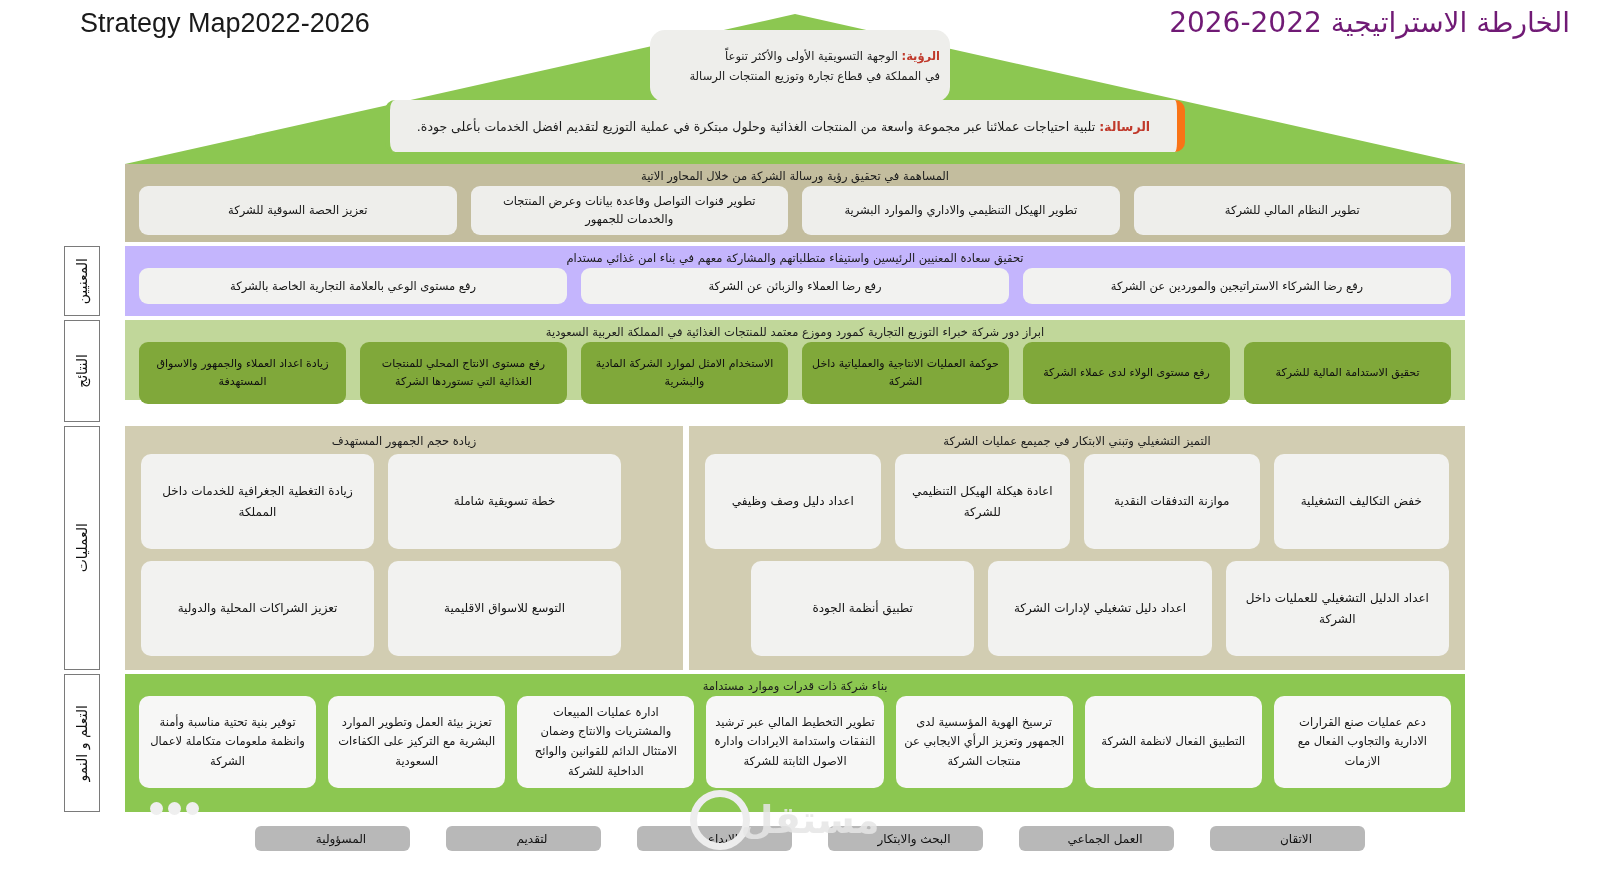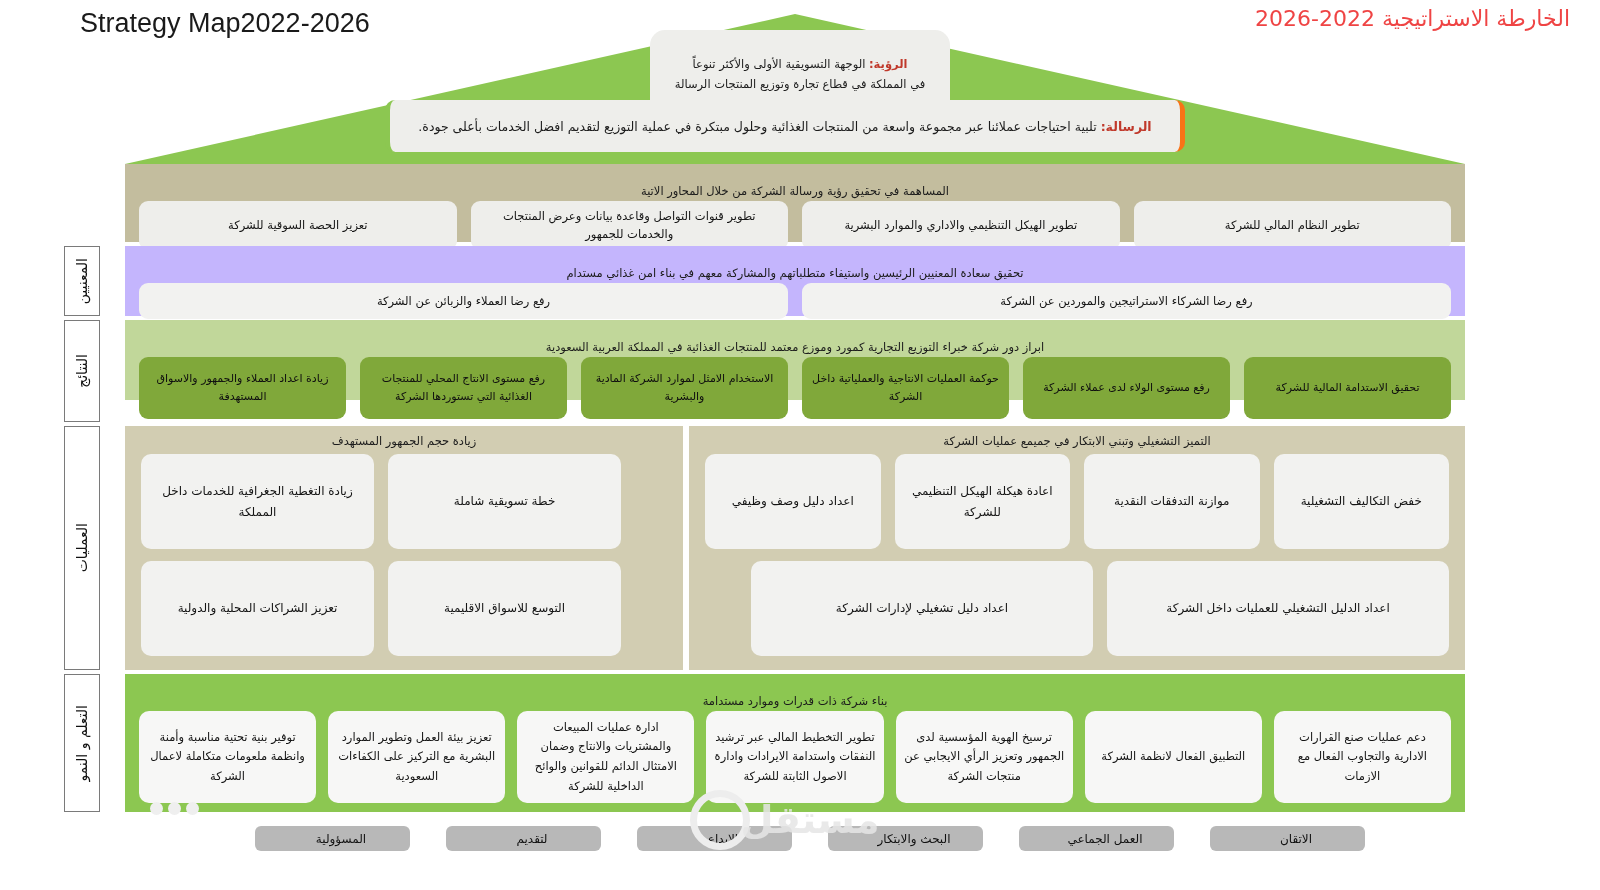--- a/index.html
+++ b/index.html
@@ -15,59 +15,58 @@
 
   
   .hdr-left{
     position:absolute;left:80px;top:8px;
     font-size:27px;color:#1a1a1a;direction:ltr;
     font-family:"Liberation Sans",sans-serif;
     white-space:nowrap;
   }
   .hdr-right{
     position:absolute;right:30px;top:6px;
-    font-size:22px;color:#ef4444;direction:rtl;
+    font-size:28px;color:#701a75;direction:rtl;
     white-space:nowrap;
   }
 
   
   .roof{
     position:absolute;left:125px;top:14px;width:1340px;height:150px;
     background:#8cc751;
     clip-path:polygon(50% 0%, 100% 100%, 0% 100%);
   }
   .vision-box{
     position:absolute;left:50%;transform:translateX(-50%);
     top:30px;width:300px;
     background:#eeeeeb;border-radius:15px;
-    padding:24px 10px;
-    box-sizing:border-box;
-    text-align:center;
+    padding:16px 10px;
+    box-sizing:border-box;
     font-size:11.5px;line-height:1.75;color:#1c1c1c;
   }
   .vision-box .lbl{color:#c0392b;font-weight:bold;}
 
   .mission-box{
     position:absolute;left:385px;top:100px;width:800px;height:52px;
     background:#eeeeeb;
     border-radius:10px;
-    border-right:5px solid #f97316;
+    border-right:8px solid #f97316;
     border-left:5px solid #8cc751;
     display:flex;align-items:center;justify-content:center;
     box-sizing:border-box;
     font-size:12.5px;color:#1c1c1c;padding:0 14px;
   }
   .mission-box .lbl{color:#c0392b;font-weight:bold;}
 
   
   .band{position:absolute;left:125px;width:1340px;box-sizing:border-box;}
   .band-title{
     width:100%;text-align:center;
     font-size:11.5px;color:#1b1b1b;
-    padding:20px 0 3px 0;
+    padding:5px 0 3px 0;
     box-sizing:border-box;
   }
   .row{display:flex;gap:14px;padding:0 14px 10px 14px;box-sizing:border-box;}
   .cell{
     flex:1;
     display:flex;align-items:center;justify-content:center;
     text-align:center;
     border-radius:9px;
     font-size:11.5px;line-height:1.6;
     padding:6px 8px;
@@ -197,20 +196,21 @@
       <div class="cell">تطوير قنوات التواصل وقاعدة بيانات وعرض المنتجات والخدمات للجمهور</div>
       <div class="cell">تعزيز الحصة السوقية للشركة</div>
     </div>
   </div>
 
   <div class="band" id="band-stakeholders">
     <div class="band-title">تحقيق سعادة المعنيين الرئيسين واستيفاء متطلباتهم والمشاركة معهم في بناء امن غذائي مستدام</div>
     <div class="row">
       <div class="cell">رفع رضا الشركاء الاستراتيجين والموردين عن الشركة</div>
       <div class="cell">رفع رضا العملاء والزبائن عن الشركة</div>
+      <div class="cell">رفع مستوى الوعي بالعلامة التجارية الخاصة بالشركة</div>
     </div>
   </div>
 
   <div class="band" id="band-results">
     <div class="band-title">ابراز دور شركة خبراء التوزيع التجارية كمورد وموزع معتمد للمنتجات الغذائية في المملكة العربية السعودية</div>
     <div class="row">
       <div class="cell">تحقيق الاستدامة المالية للشركة</div>
       <div class="cell">رفع مستوى الولاء لدى عملاء الشركة</div>
       <div class="cell">حوكمة العمليات الانتاجية والعملياتية داخل الشركة</div>
       <div class="cell">الاستخدام الامثل لموارد الشركة المادية والبشرية</div>
@@ -225,20 +225,21 @@
       <div class="ops-grid">
         <div class="ops-line">
           <div class="ops-cell">خفض التكاليف التشغيلية</div>
           <div class="ops-cell">موازنة التدفقات النقدية</div>
           <div class="ops-cell">اعادة هيكلة الهيكل التنظيمي للشركة</div>
           <div class="ops-cell">اعداد دليل وصف وظيفي</div>
         </div>
         <div class="ops-line indent-right">
           <div class="ops-cell">اعداد الدليل التشغيلي للعمليات داخل الشركة</div>
           <div class="ops-cell">اعداد دليل تشغيلي لإدارات الشركة</div>
+          <div class="ops-cell">تطبيق أنظمة الجودة</div>
         </div>
       </div>
     </div>
 
     <div class="ops-col" id="ops-col-left">
       <div class="band-title">زيادة حجم الجمهور المستهدف</div>
       <div class="ops-grid">
         <div class="ops-line indent-left">
           <div class="ops-cell">خطة تسويقية شاملة</div>
           <div class="ops-cell">زيادة التغطية الجغرافية للخدمات داخل المملكة</div>

